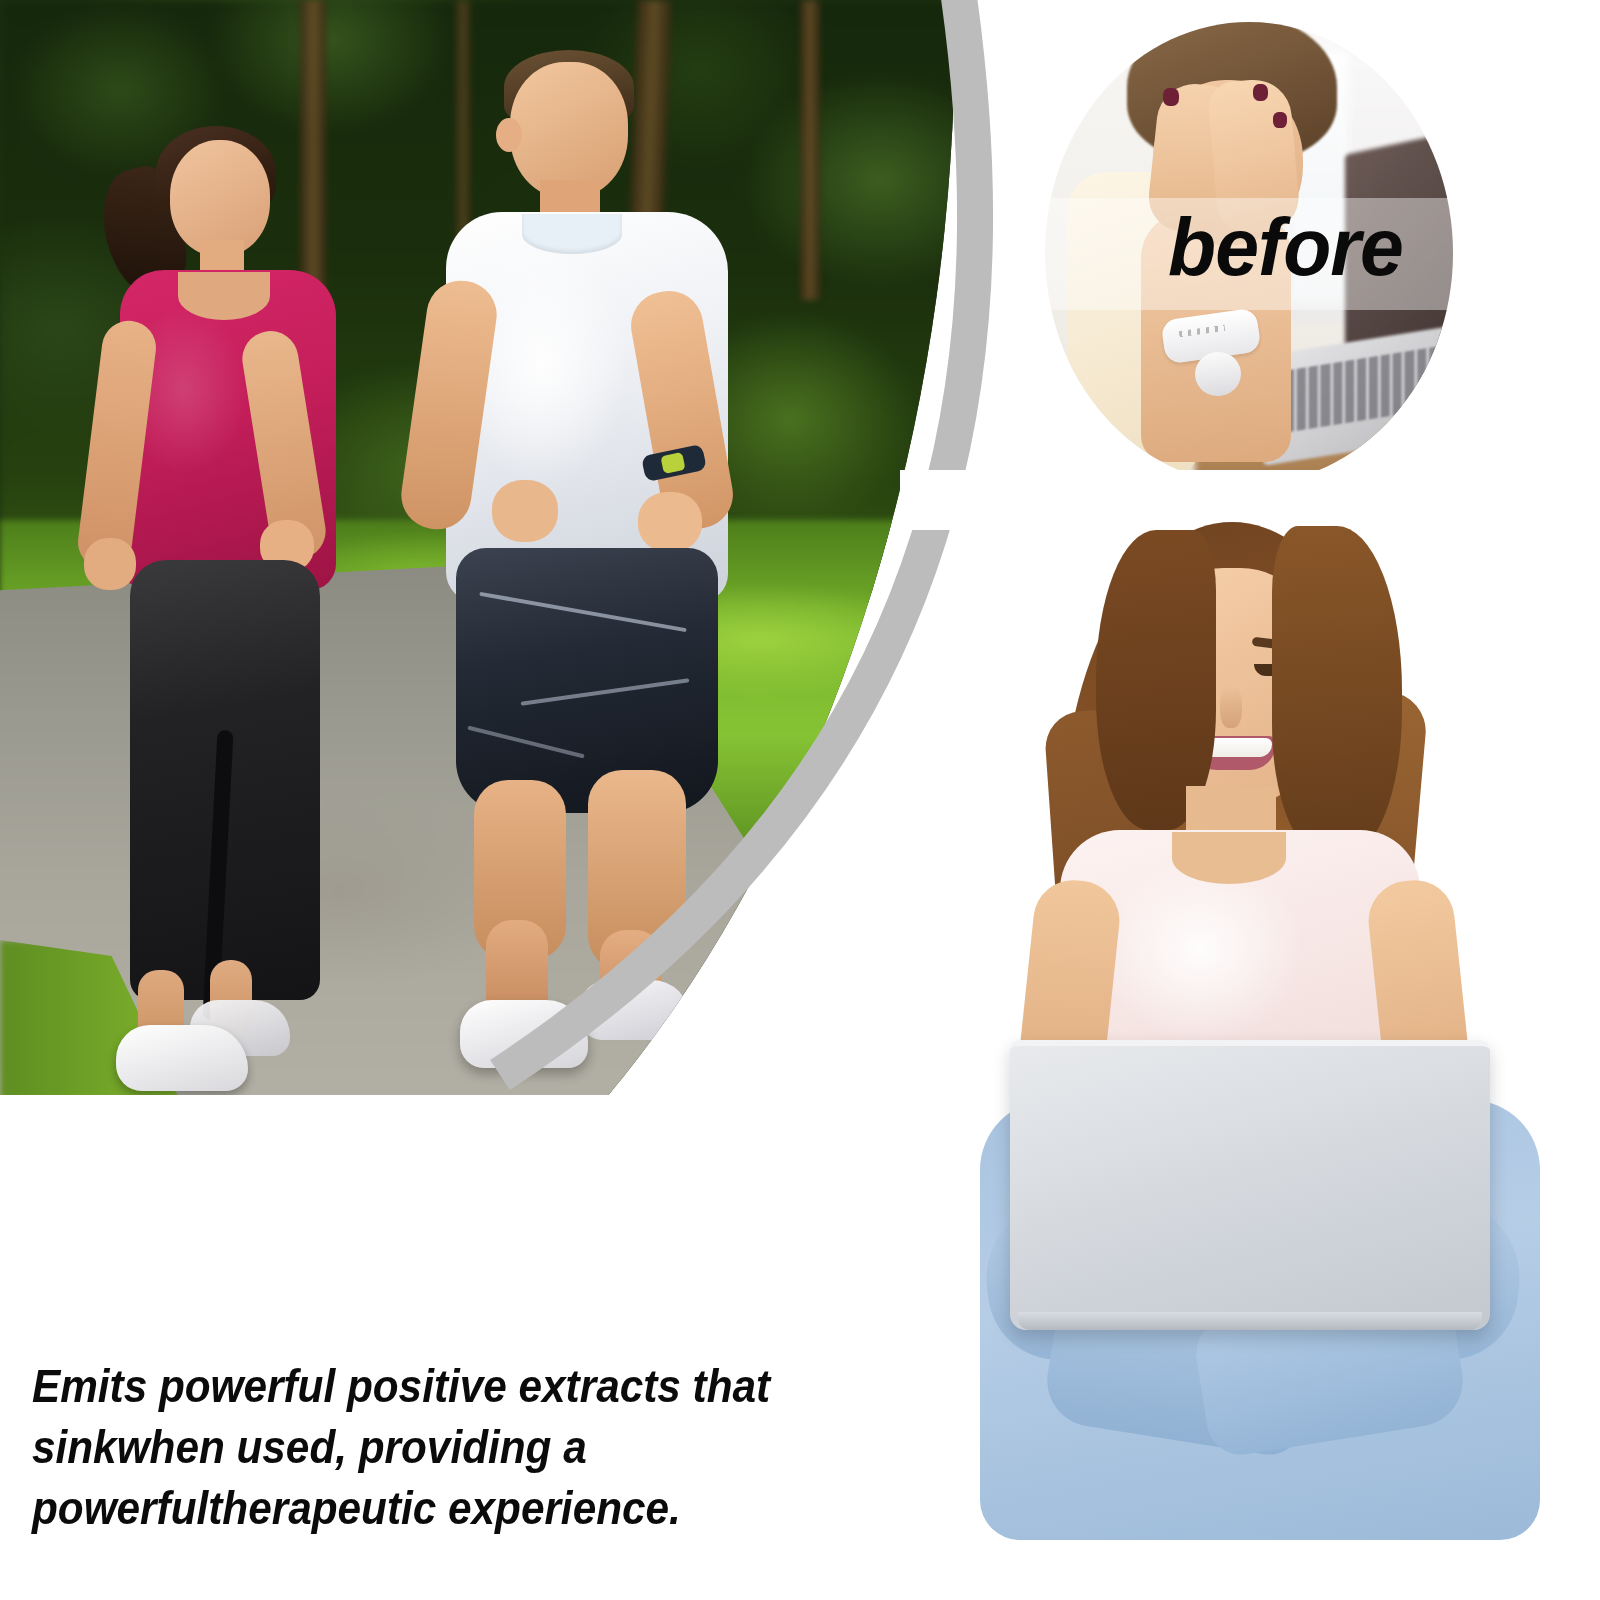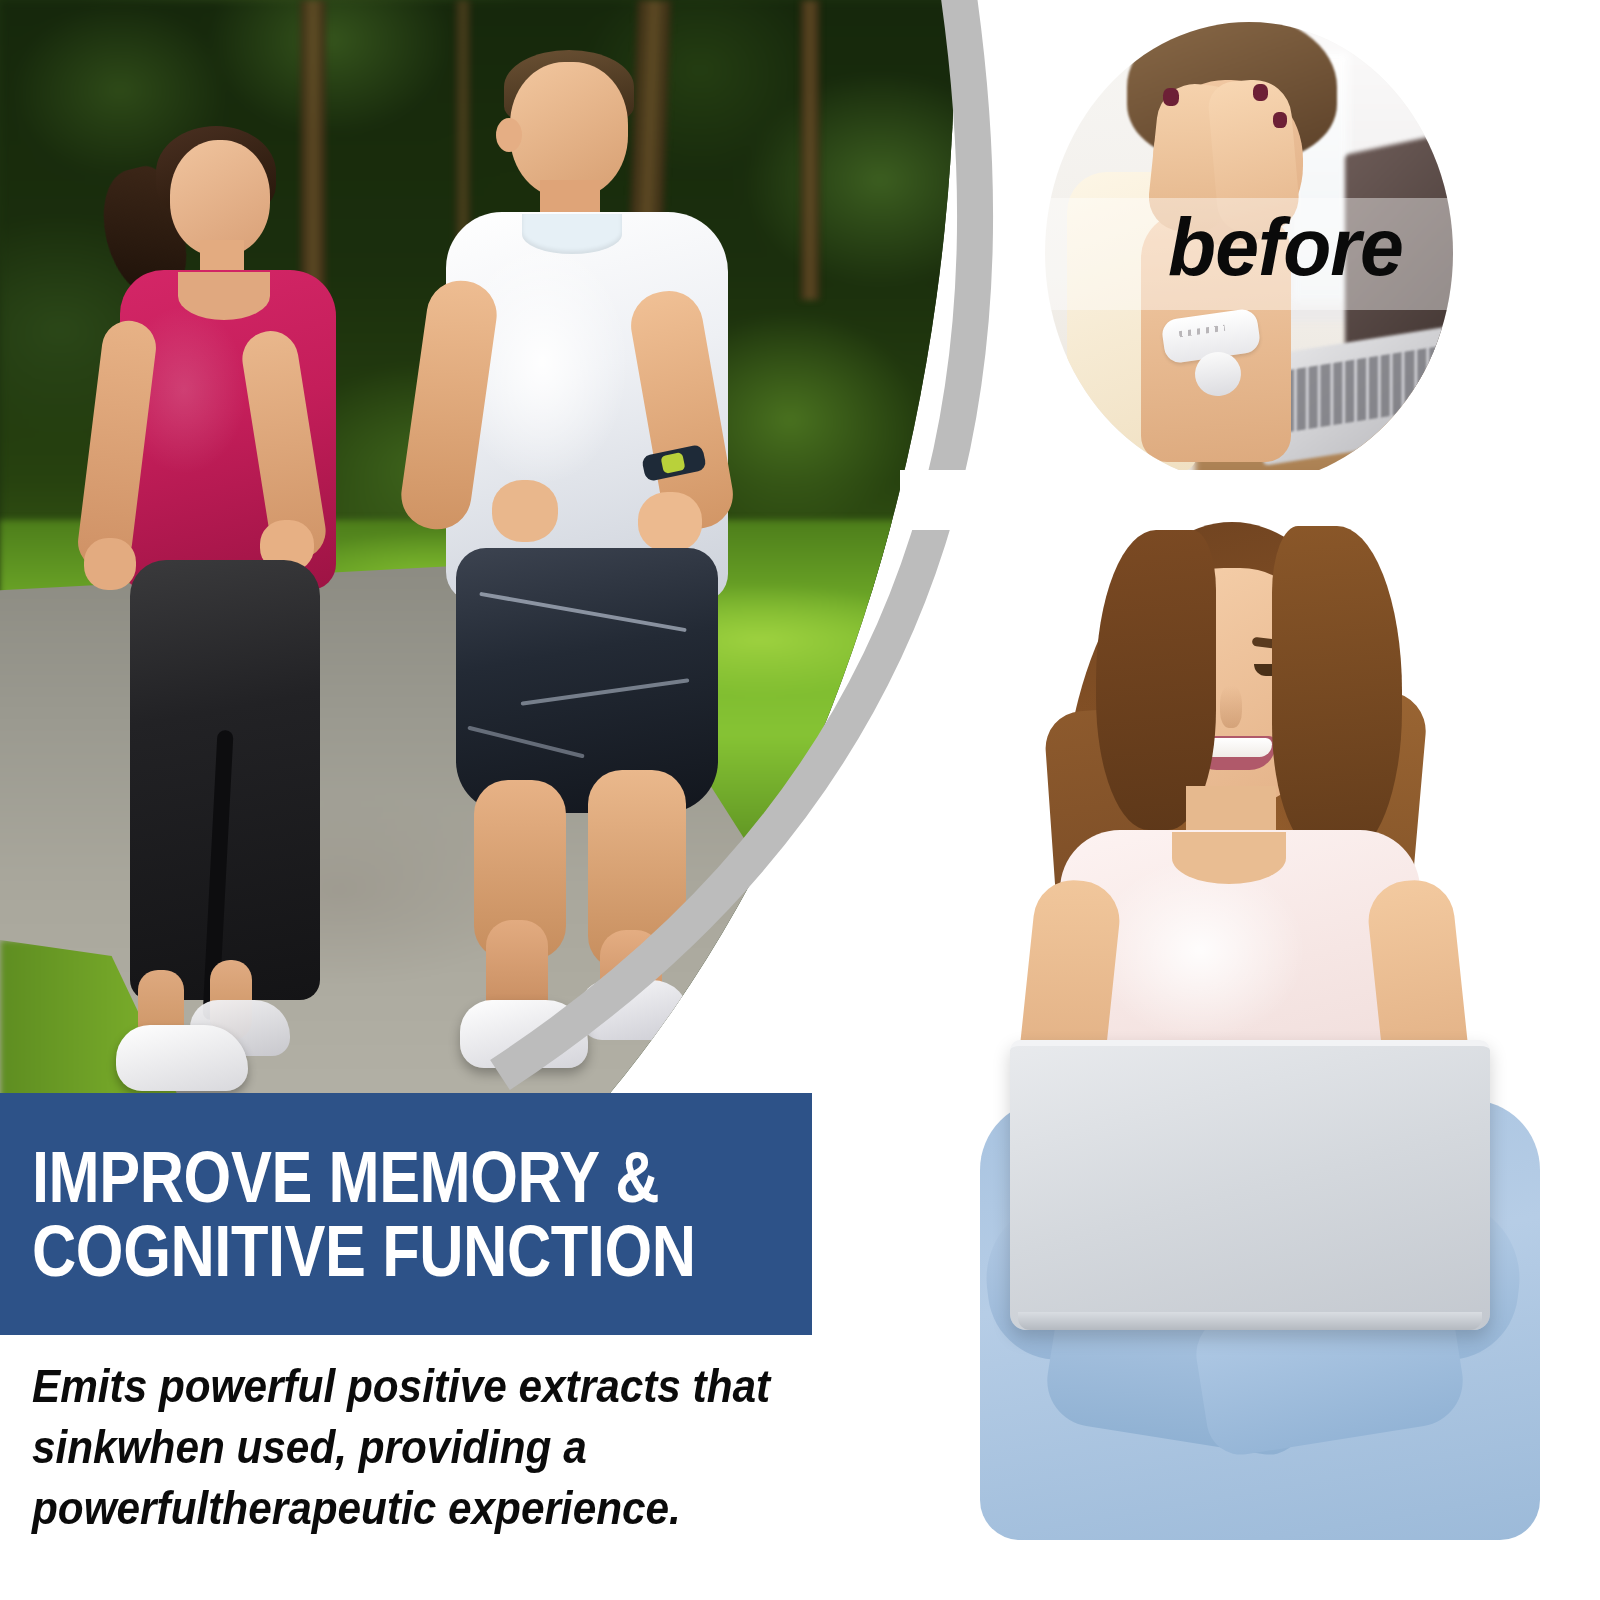--- a/index.html
+++ b/index.html
@@ -426,24 +426,20 @@
           <div class="rm-shoeL"></div>
         </div>
       </div>
     </div>
   </div>
 
   <svg class="arc" viewBox="0 0 1045 1160">
     <path d="M 955 -30 C 1010 330, 980 760, 500 1075" fill="none" stroke="#bcbcbc" stroke-width="36" stroke-linecap="butt"></path>
   </svg>
 
-  <div class="headline-band">
-    <div class="headline">IMPROVE MEMORY &amp;</div>
-    <div class="headline">COGNITIVE FUNCTION</div>
-  </div>
 
   <div class="body-copy">
     <p>Emits powerful positive extracts that</p>
     <p>sinkwhen used, providing a</p>
     <p>powerfultherapeutic experience.</p>
   </div>
 
   <div class="before-circle">
     <div class="bc-scene">
       <div class="bc-wall"></div>

